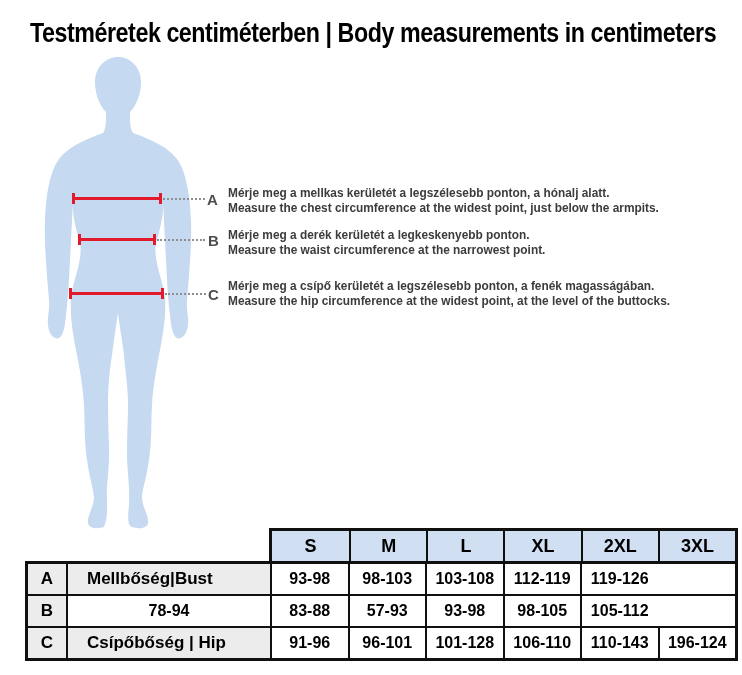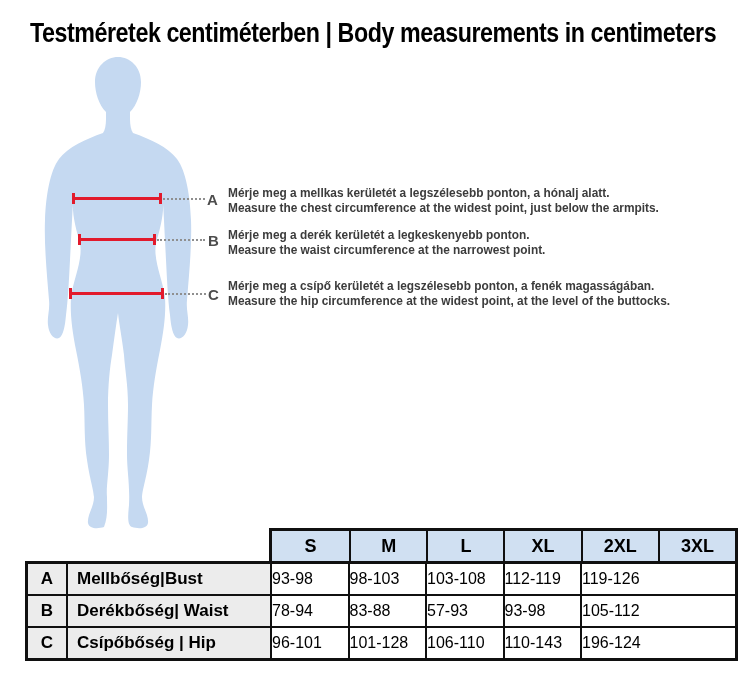--- a/index.html
+++ b/index.html
@@ -135,29 +135,29 @@
   }
   .trow .cell:first-child { border-left: none; }
   .cell-letter {
     background: #ececec;
     text-align: center;
     font-size: 17px;
     font-weight: bold;
   }
   .cell-label {
     background: #ececec;
-    padding-left: 9px;
+    padding-left: 19px;
     font-size: 17px;
     font-weight: bold;
   }
   .cell-value {
     background: #ffffff;
-    text-align: left;
+    text-align: center;
     font-size: 16px;
-    font-weight: normal;
+    font-weight: bold;
   }
 </style>
 </head>
 <body>
 
 <div class="canvas">
 
   <h1 class="page-title">Testméretek centiméterben | Body measurements in centimeters</h1>
 
   <svg class="silhouette-svg" viewBox="0 0 240 500" aria-hidden="true">
@@ -255,30 +255,31 @@
         <div class="cell cell-letter">A</div>
         <div class="cell cell-label">Mellbőség|Bust</div>
         <div class="cell cell-value">93-98</div>
         <div class="cell cell-value">98-103</div>
         <div class="cell cell-value">103-108</div>
         <div class="cell cell-value">112-119</div>
         <div class="cell cell-value">119-126</div>
       </div>
       <div class="trow">
         <div class="cell cell-letter">B</div>
-        <div class="cell cell-label">Derékbőség| Waist</div>
         <div class="cell cell-value">78-94</div>
         <div class="cell cell-value">83-88</div>
         <div class="cell cell-value">57-93</div>
         <div class="cell cell-value">93-98</div>
+        <div class="cell cell-value">98-105</div>
         <div class="cell cell-value">105-112</div>
       </div>
       <div class="trow">
         <div class="cell cell-letter">C</div>
         <div class="cell cell-label">Csípőbőség | Hip</div>
+        <div class="cell cell-value">91-96</div>
         <div class="cell cell-value">96-101</div>
         <div class="cell cell-value">101-128</div>
         <div class="cell cell-value">106-110</div>
         <div class="cell cell-value">110-143</div>
         <div class="cell cell-value">196-124</div>
       </div>
     </div>
   </div>
 
 </div>

